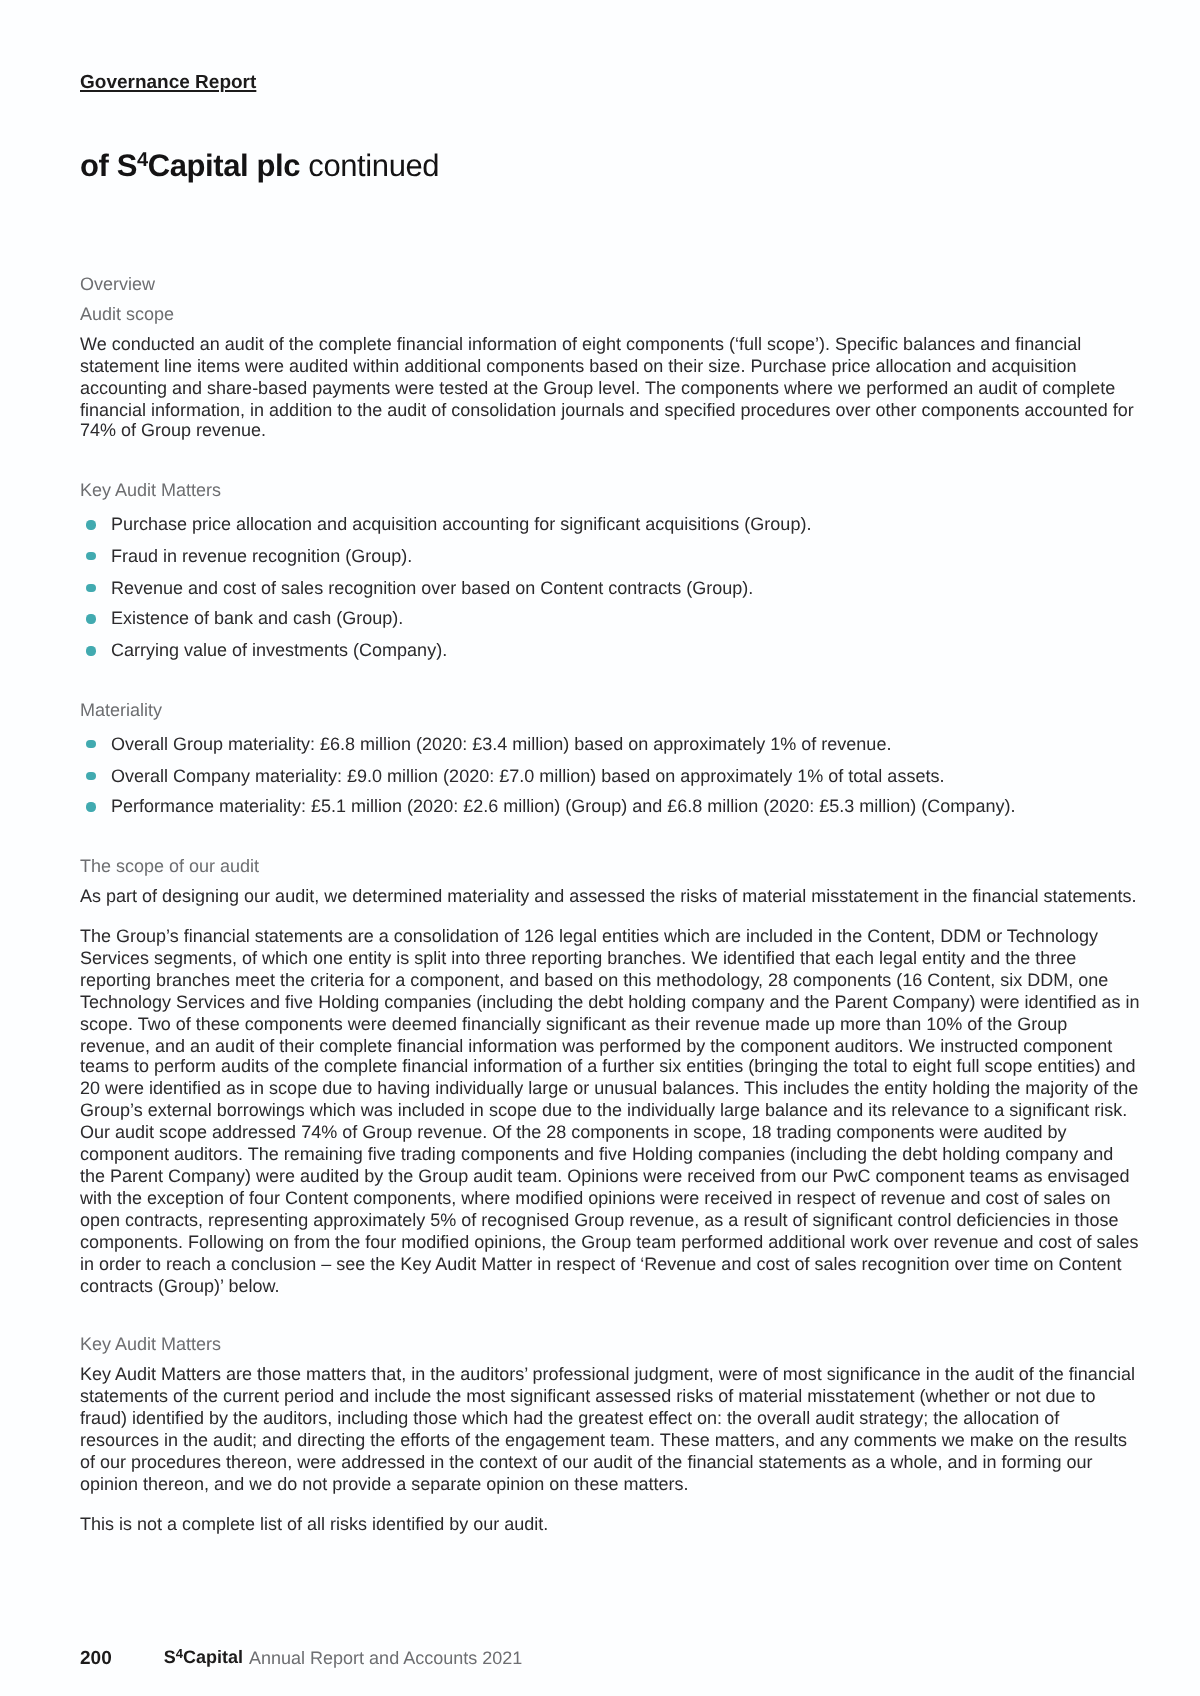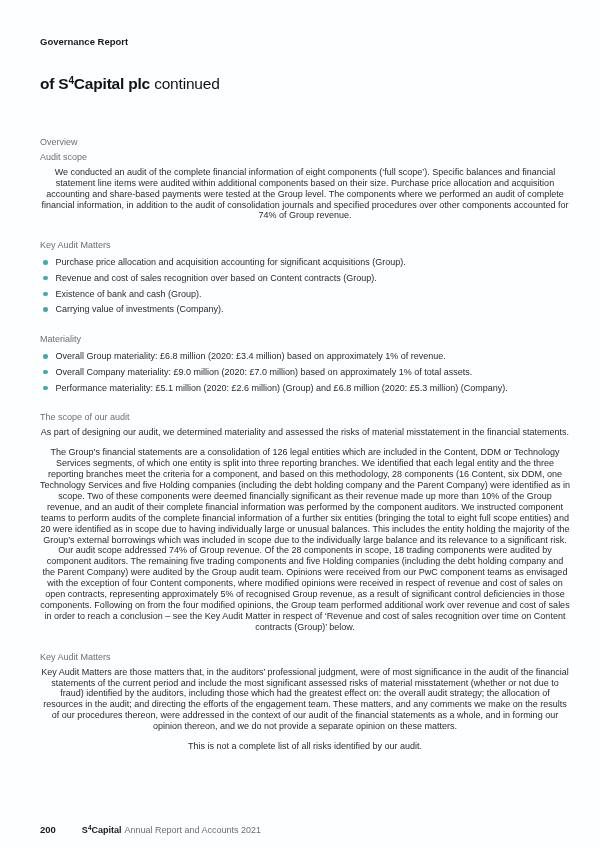--- a/index.html
+++ b/index.html
@@ -9,42 +9,42 @@
     width:600px;height:848px;
     margin:0 auto;
     background:#fdfeff;
     overflow:hidden;
     color:#2b2a2c;
     box-sizing:border-box;
   }
   .page-inner{padding:36px 40px 0 40px;}
   .eyebrow{
     font-size:9.5px;line-height:11px;font-weight:700;color:#1c1b1b;
-    margin:0 0 9px 0;letter-spacing:0;
+    margin:0 0 9px 0;letter-spacing:0;text-decoration:underline;
   }
   .title{
     font-size:15.5px;line-height:18.5px;font-weight:700;color:#141314;
     letter-spacing:-0.2px;margin:0;
   }
   .title sup{
     font-size:10px;line-height:0;vertical-align:5px;font-weight:700;
   }
   .title .light{font-weight:400;}
   .content{
     margin-top:44px;
     width:530px;
     font-size:9px;line-height:10.9px;
     color:#2b2a2c;
   }
   .subhead{
     color:var(--heading-gray,#6d6e71);
     margin:0 0 4px 0;
   }
   .subhead.mt{margin-top:19px;}
-  .para{margin:0 0 7px 0;text-align:center;}
+  .para{margin:0 0 7px 0;}
   .para.gap-top{margin-top:9px;}
   .bullets{margin:6px 0 6px 0;}
   .bullet-row{
     display:flex;align-items:flex-start;
     margin:0 0 4.8px 0;
   }
   .dot{
     flex:none;
     width:4.5px;height:4.5px;border-radius:50%;
     background:var(--accent-teal,#41aab0);
@@ -79,20 +79,24 @@
       <div class="subhead">Audit scope</div>
 
       <p class="para">We conducted an audit of the complete financial information of eight components (‘full scope’). Specific balances and financial statement line items were audited within additional components based on their size. Purchase price allocation and acquisition accounting and share-based payments were tested at the Group level. The components where we performed an audit of complete financial information, in addition to the audit of consolidation journals and specified procedures over other components accounted for 74% of Group revenue.</p>
 
       <div class="subhead mt">Key Audit Matters</div>
 
       <div class="bullets">
         <div class="bullet-row">
           <span class="dot"></span>
           <span class="bullet-text">Purchase price allocation and acquisition accounting for significant acquisitions (Group).</span>
+        </div>
+        <div class="bullet-row">
+          <span class="dot"></span>
+          <span class="bullet-text">Fraud in revenue recognition (Group).</span>
         </div>
         <div class="bullet-row">
           <span class="dot"></span>
           <span class="bullet-text">Revenue and cost of sales recognition over based on Content contracts (Group).</span>
         </div>
         <div class="bullet-row">
           <span class="dot"></span>
           <span class="bullet-text">Existence of bank and cash (Group).</span>
         </div>
         <div class="bullet-row">

